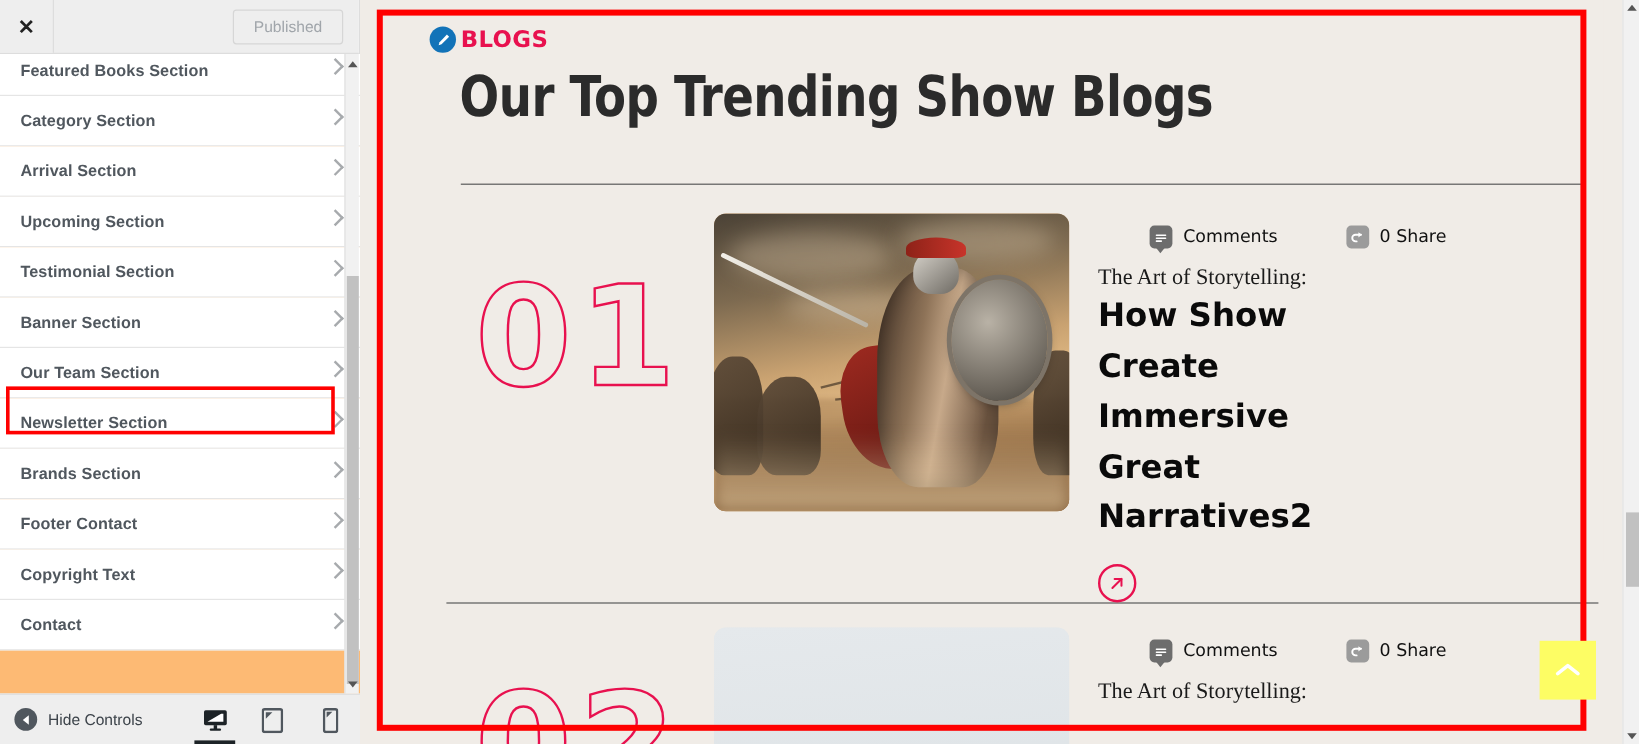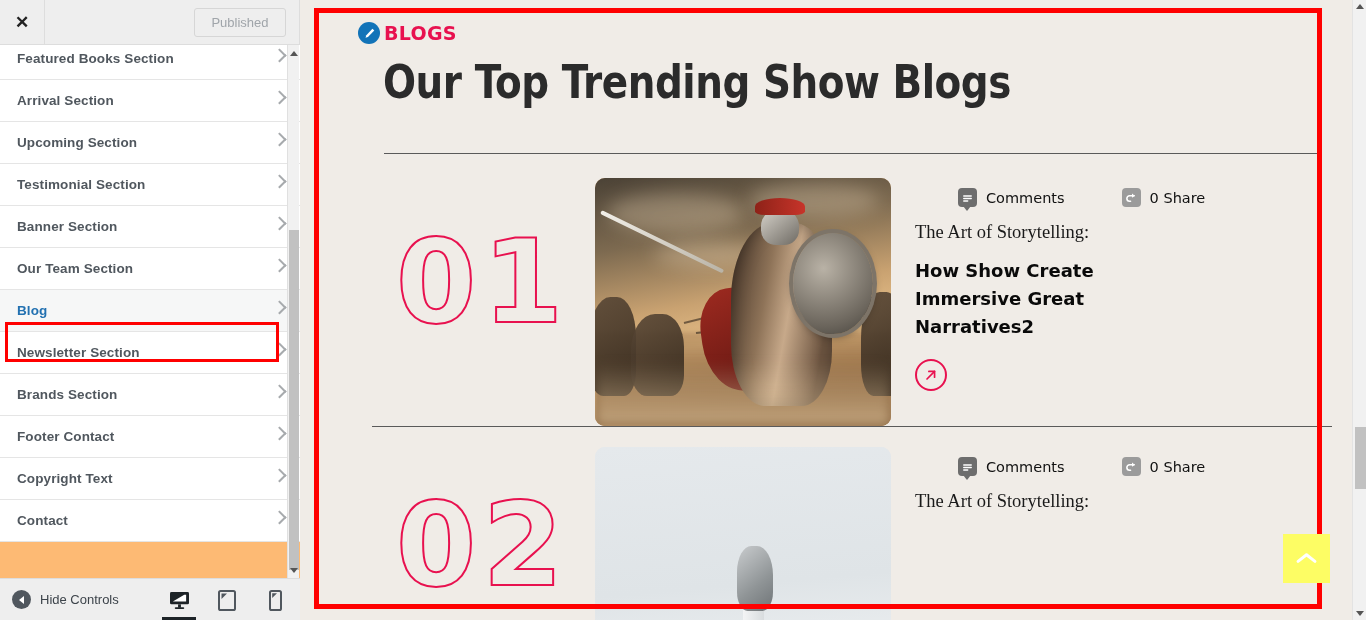--- a/index.html
+++ b/index.html
@@ -263,22 +263,21 @@
     font-size: 14.5px; color: #111;
     font-family: "DejaVu Sans", sans-serif;
   }
   .post-sub {
     margin-top: 15px;
     font-size: 18.5px;
     color: #1a1a1a;
     font-family: Liberation Serif, serif;
   }
   .post-head {
-    margin-top: 14px;
-    font-size: 18px;
+    font-size: 27px;
     font-weight: 700;
     line-height: 1.55;
     color: #0a0a0a;
     max-width: 235px;
     font-family: "DejaVu Sans", sans-serif;
   }
   .arrow-circle {
     margin-top: 18px;
     width: 32px; height: 32px;
     border-radius: 50%;
@@ -435,41 +434,41 @@
       <div class="cz-published">Published</div>
     </div>
 
     <div class="cz-list">
       <div class="cz-inner" id="section-list-inner">
           <div class="cz-item">
             <div class="cz-label">Featured Books Section</div>
             <div class="cz-chevron"></div>
           </div>
           <div class="cz-item">
+            <div class="cz-label">Category Section</div>
+            <div class="cz-chevron"></div>
+          </div>
+          <div class="cz-item">
             <div class="cz-label">Arrival Section</div>
             <div class="cz-chevron"></div>
           </div>
           <div class="cz-item">
             <div class="cz-label">Upcoming Section</div>
             <div class="cz-chevron"></div>
           </div>
           <div class="cz-item">
             <div class="cz-label">Testimonial Section</div>
             <div class="cz-chevron"></div>
           </div>
           <div class="cz-item">
             <div class="cz-label">Banner Section</div>
             <div class="cz-chevron"></div>
           </div>
           <div class="cz-item">
             <div class="cz-label">Our Team Section</div>
-            <div class="cz-chevron"></div>
-          </div>
-          <div class="cz-item active">
-            <div class="cz-label">Blog</div>
             <div class="cz-chevron"></div>
           </div>
           <div class="cz-item">
             <div class="cz-label">Newsletter Section</div>
             <div class="cz-chevron"></div>
           </div>
           <div class="cz-item">
             <div class="cz-label">Brands Section</div>
             <div class="cz-chevron"></div>
           </div>

